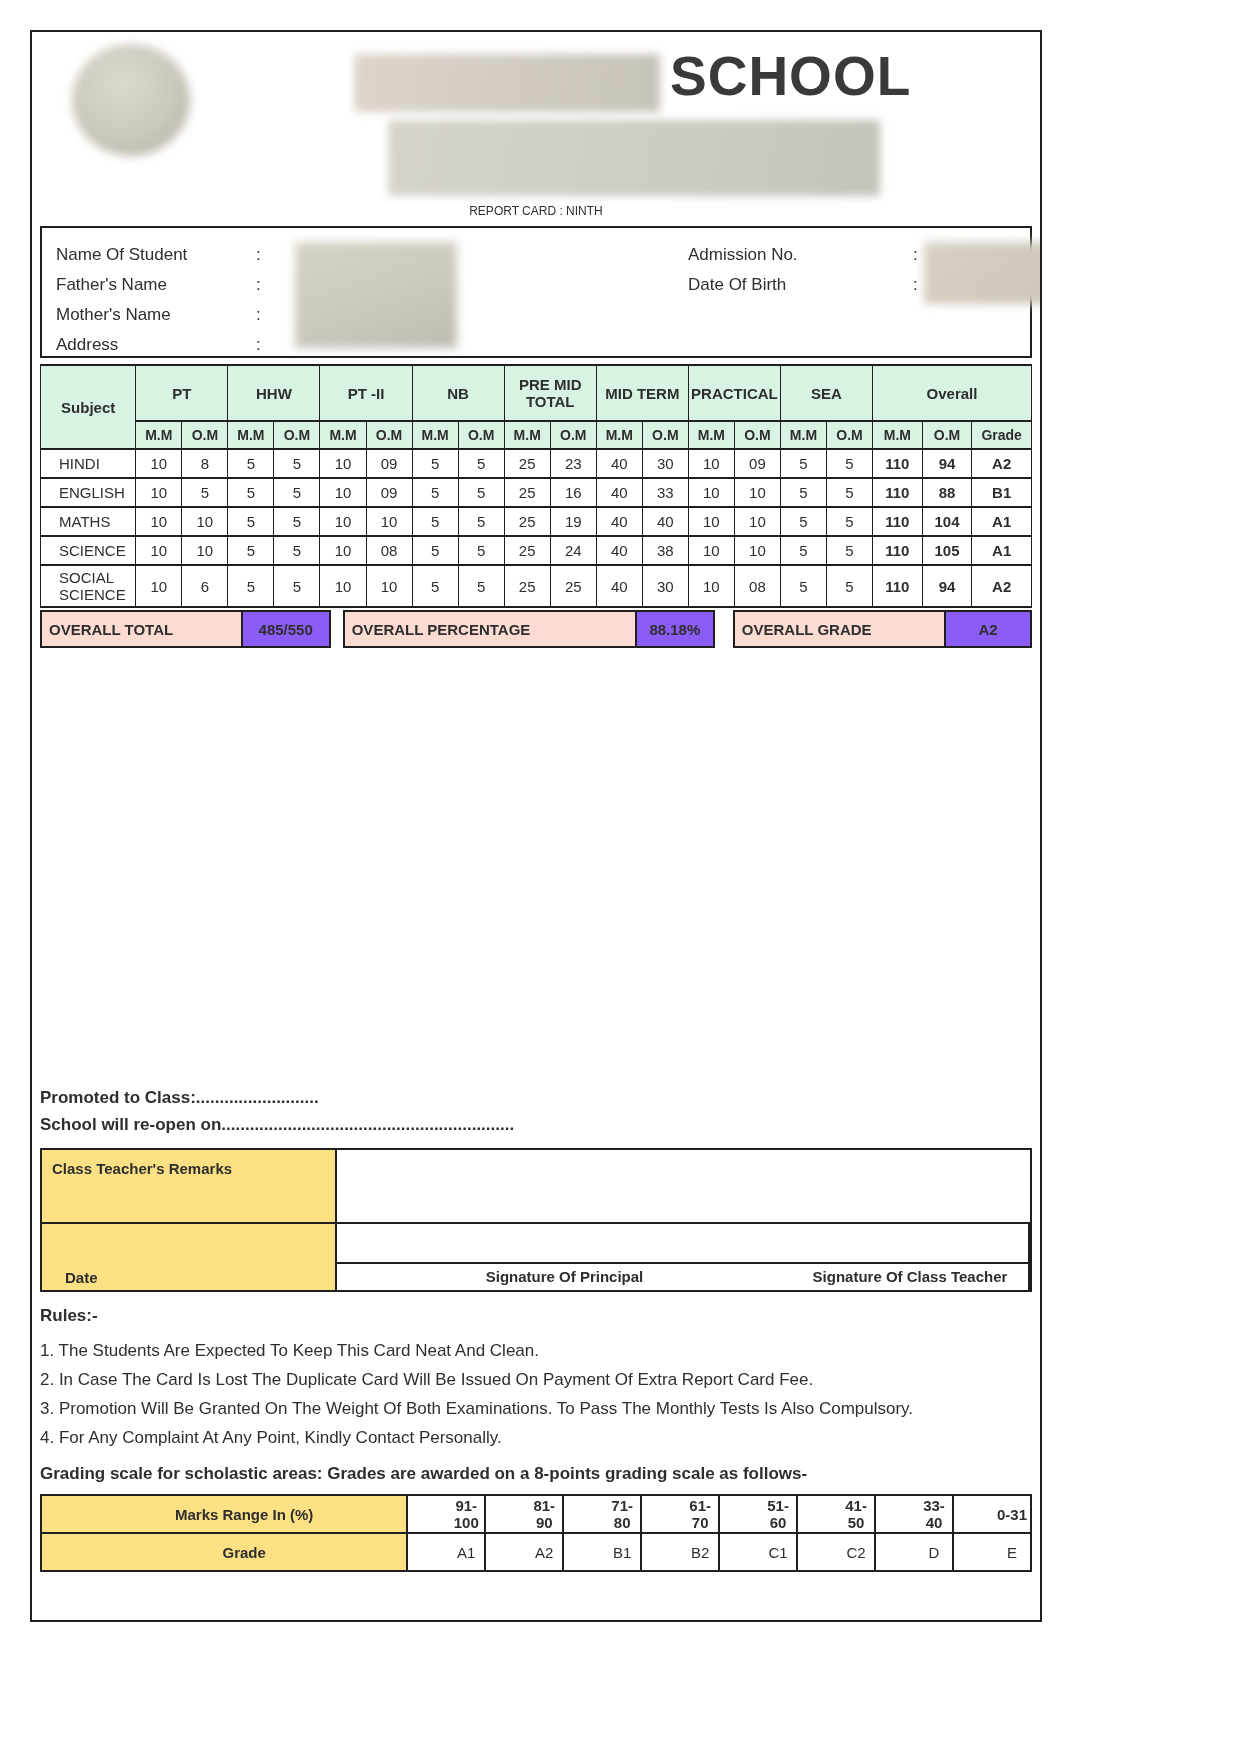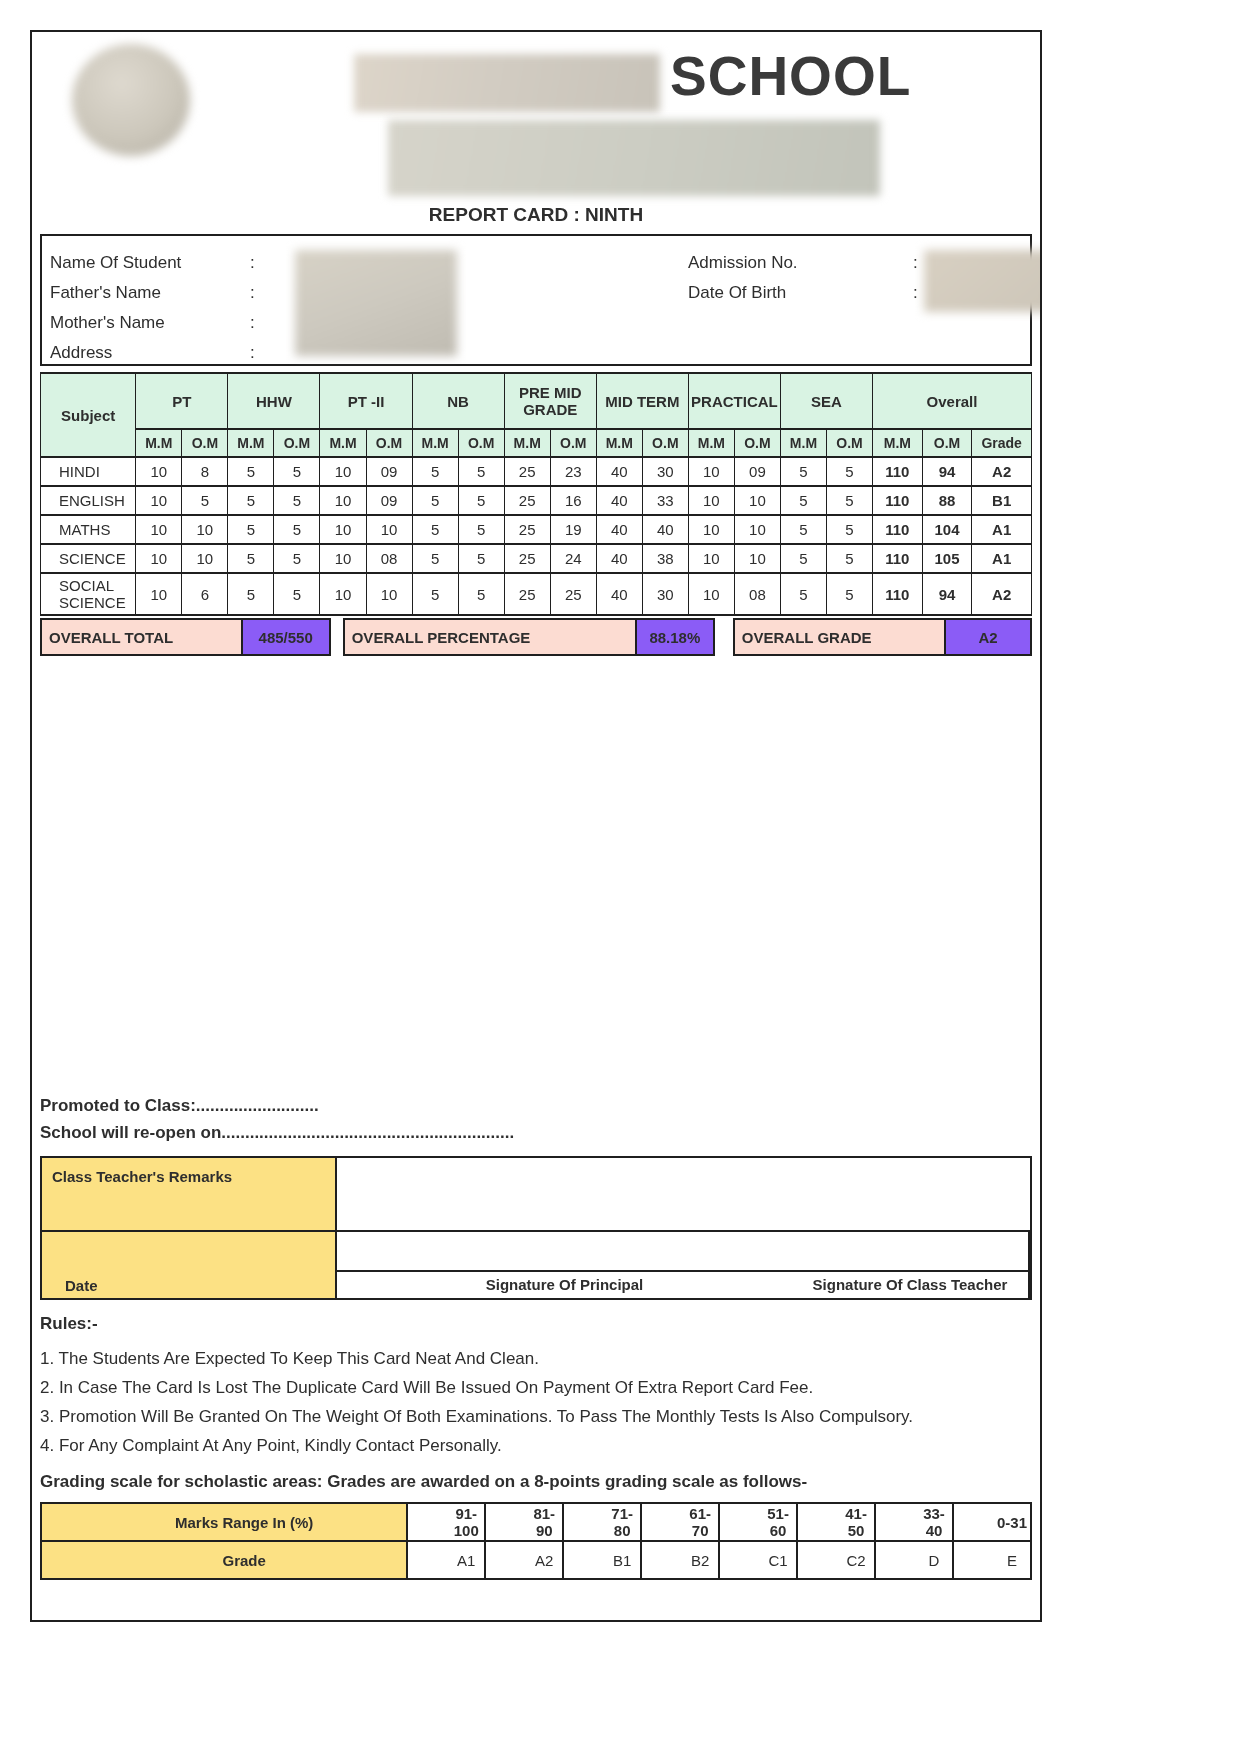--- a/index.html
+++ b/index.html
@@ -14,24 +14,24 @@
   .photo-blur { position:absolute; left:32px; top:8px; width:118px; height:112px; border-radius:50%;
                 background:radial-gradient(circle at 42% 35%, #ded9cf, #ccc7bb 55%, #b2ada1);
                 filter:blur(5px); }
   .blur-rect1 { position:absolute; left:314px; top:18px; width:306px; height:58px;
                 background:linear-gradient(100deg,#ddd5c9,#d2ccc2 45%,#c8c3b9); filter:blur(4px); }
   .school-title { position:absolute; left:630px; top:8px; font-size:55px; font-weight:700;
                   letter-spacing:1px; color:#3a3a3a; }
   .blur-rect2 { position:absolute; left:348px; top:84px; width:492px; height:76px;
                 background:linear-gradient(100deg,#d6d4ca,#cccdc3 50%,#c2c4ba); filter:blur(4px); }
   .cbse-logo { position:absolute; left:1002px; top:18px; width:104px; height:118px; }
-  .report-title { text-align:center; font-size:19px; font-weight:700; margin:0 0 8px 0; }
-
-  
-  .student-box { position:relative; border:2px solid var(--border,#1f1f1f); height:132px; padding:12px 8px; }
+  .report-title { text-align:center; font-size:12px; font-weight:400; margin:0 0 8px 0; }
+
+  
+  .student-box { position:relative; border:2px solid var(--border,#1f1f1f); height:132px; padding:12px 14px; }
   .info-row { display:flex; height:30px; align-items:center; font-size:17px; }
   .info-label { width:200px; }
   .info-colon { width:20px; }
   .info-right { position:absolute; left:646px; top:12px; }
   .info-right .info-label { width:225px; }
   .blur-val-left  { position:absolute; left:253px; top:14px; width:162px; height:106px;
                     background:linear-gradient(160deg,#d7d2c6,#cdc9bf 50%,#c0bcb2); filter:blur(5px); }
   .blur-val-right { position:absolute; left:882px; top:14px; width:126px; height:62px;
                     background:linear-gradient(140deg,#d8d0c2,#cdc6b9); filter:blur(5px); }
 
@@ -177,21 +177,21 @@
           <col style="width:5.0%">
           <col style="width:6.0%">
       </colgroup>
       <thead>
         <tr>
           <th class="grp" rowspan="2">Subject</th>
           <th class="grp" colspan="2">PT</th>
             <th class="grp" colspan="2">HHW</th>
             <th class="grp" colspan="2">PT -II</th>
             <th class="grp" colspan="2">NB</th>
-            <th class="grp" colspan="2">PRE MID GRADE</th>
+            <th class="grp" colspan="2">PRE MID TOTAL</th>
             <th class="grp" colspan="2">MID TERM</th>
             <th class="grp" colspan="2">PRACTICAL</th>
             <th class="grp" colspan="2">SEA</th>
             <th class="grp" colspan="3">Overall</th>
         </tr>
         <tr>
             <th class="sub">M.M</th>
             <th class="sub">O.M</th>
             <th class="sub">M.M</th>
             <th class="sub">O.M</th>

